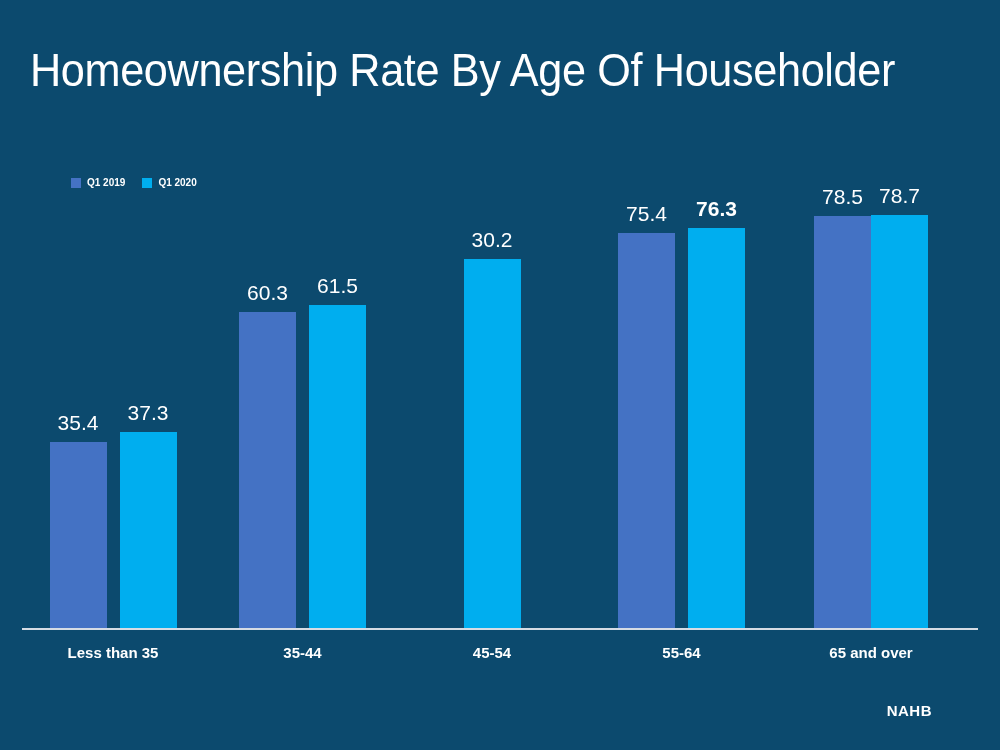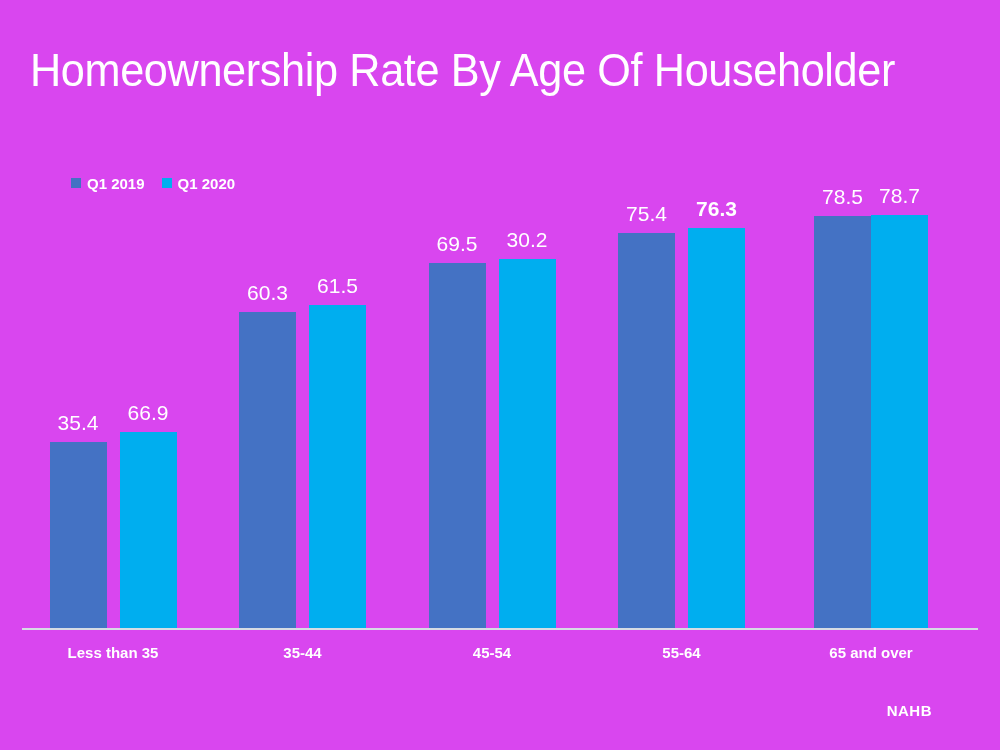--- a/index.html
+++ b/index.html
@@ -52,21 +52,21 @@
     align-items: center;
     gap: 6px;
   }
   .legend-swatch {
     width: 10px;
     height: 10px;
     display: block;
   }
   .legend-label {
     color: #FFFFFF;
-    font-size: 15px;
+    font-size: 10px;
     font-weight: bold;
     line-height: 1;
     white-space: nowrap;
   }
 
   
   #plot {
     position: absolute;
     left: 0;
     top: 0;
@@ -133,21 +133,21 @@
     color: #FFFFFF;
     font-size: 15px;
     font-weight: bold;
     letter-spacing: 0.5px;
     white-space: nowrap;
   }
 </style>
 </head>
 <body>
 
-<div id="slide" style="background: #d946ef;">
+<div id="slide" style="background: #0c4a6e;">
 
   <div id="chart-title">Homeownership Rate By Age Of Householder</div>
 
   <div id="legend">
     <div class="legend-entry">
       <span class="legend-swatch" style="background: rgb(68, 114, 196);"></span>
       <span class="legend-label">Q1 2019</span>
     </div>
     <div class="legend-entry">
       <span class="legend-swatch" style="background: rgb(0, 174, 239);"></span>
@@ -157,42 +157,38 @@
 
   <div id="plot">
     <div id="axis-line" style="background: rgb(214, 220, 228);"></div>
 
   <div class="bar-group" style="left: 49.5px; width: 127px; gap: 13px;">
         <div class="bar-wrap" style="width: 57px;">
           <span class="bar-value" style="bottom: 194.673px;">35.4</span>
           <div class="bar" title="Q1 2019 — Less than 35: 35.4" style="height: 185.673px; background: rgb(68, 114, 196);"></div>
         </div>
         <div class="bar-wrap" style="width: 57px;">
-          <span class="bar-value" style="bottom: 204.638px;">66.9</span>
+          <span class="bar-value" style="bottom: 204.638px;">37.3</span>
           <div class="bar" title="Q1 2020 — Less than 35: 37.3" style="height: 195.638px; background: rgb(0, 174, 239);"></div>
         </div>
       </div>
       <div class="cat-label" style="left: 113px;">Less than 35</div>
       <div class="bar-group" style="left: 239px; width: 127px; gap: 13px;">
         <div class="bar-wrap" style="width: 57px;">
           <span class="bar-value" style="bottom: 325.274px;">60.3</span>
           <div class="bar" title="Q1 2019 — 35-44: 60.3" style="height: 316.274px; background: rgb(68, 114, 196);"></div>
         </div>
         <div class="bar-wrap" style="width: 57px;">
           <span class="bar-value" style="bottom: 331.567px;">61.5</span>
           <div class="bar" title="Q1 2020 — 35-44: 61.5" style="height: 322.567px; background: rgb(0, 174, 239);"></div>
         </div>
       </div>
       <div class="cat-label" style="left: 302.5px;">35-44</div>
       <div class="bar-group" style="left: 428.5px; width: 127px; gap: 13px;">
         <div class="bar-wrap" style="width: 57px;">
-          <span class="bar-value" style="bottom: 373.527px;">69.5</span>
-          <div class="bar" title="Q1 2019 — 45-54: 69.5" style="height: 364.527px; background: rgb(68, 114, 196);"></div>
-        </div>
-        <div class="bar-wrap" style="width: 57px;">
           <span class="bar-value" style="bottom: 377.724px;">30.2</span>
           <div class="bar" title="Q1 2020 — 45-54: 70.3" style="height: 368.724px; background: rgb(0, 174, 239);"></div>
         </div>
       </div>
       <div class="cat-label" style="left: 492px;">45-54</div>
       <div class="bar-group" style="left: 618px; width: 127px; gap: 13px;">
         <div class="bar-wrap" style="width: 57px;">
           <span class="bar-value" style="bottom: 404.473px;">75.4</span>
           <div class="bar" title="Q1 2019 — 55-64: 75.4" style="height: 395.473px; background: rgb(68, 114, 196);"></div>
         </div>

